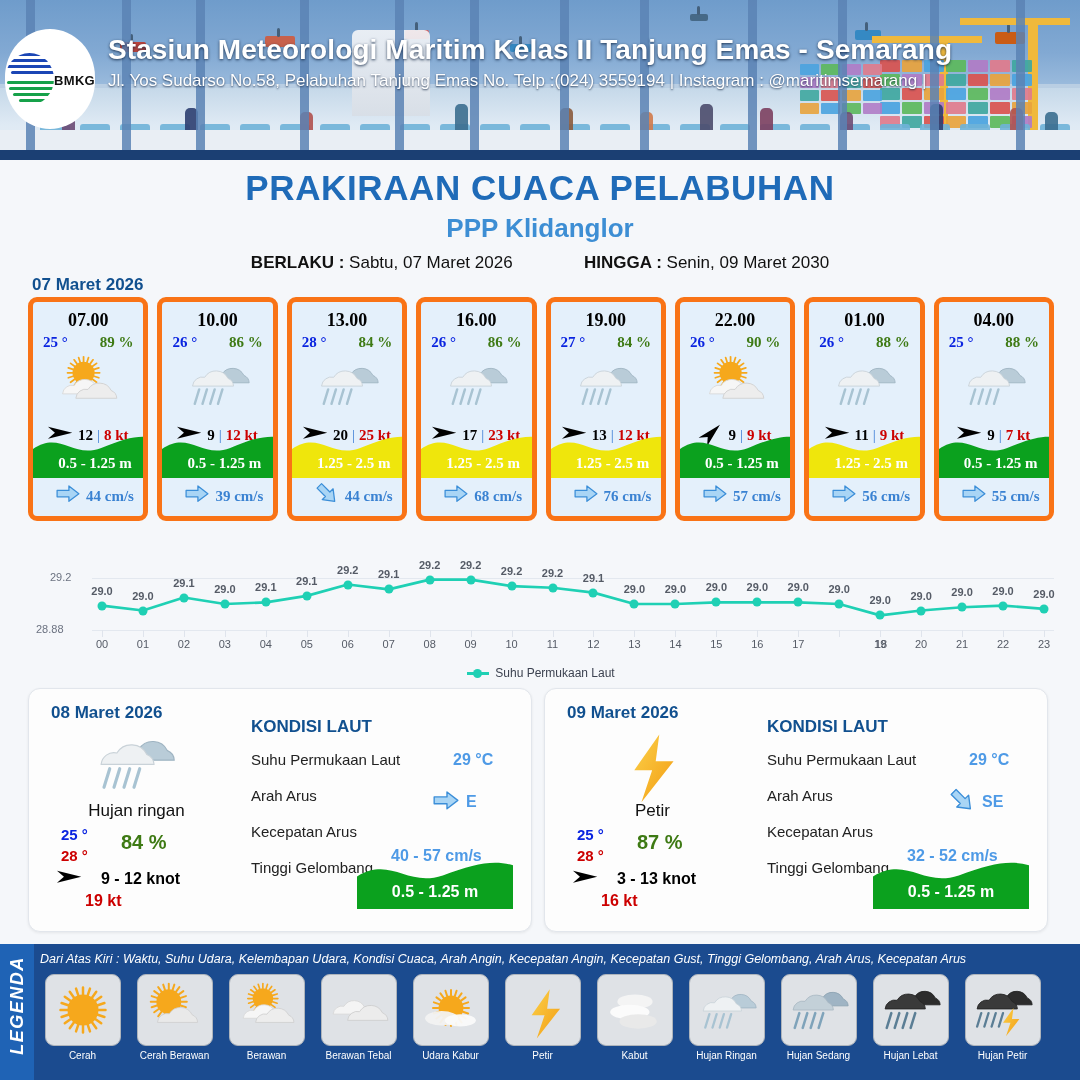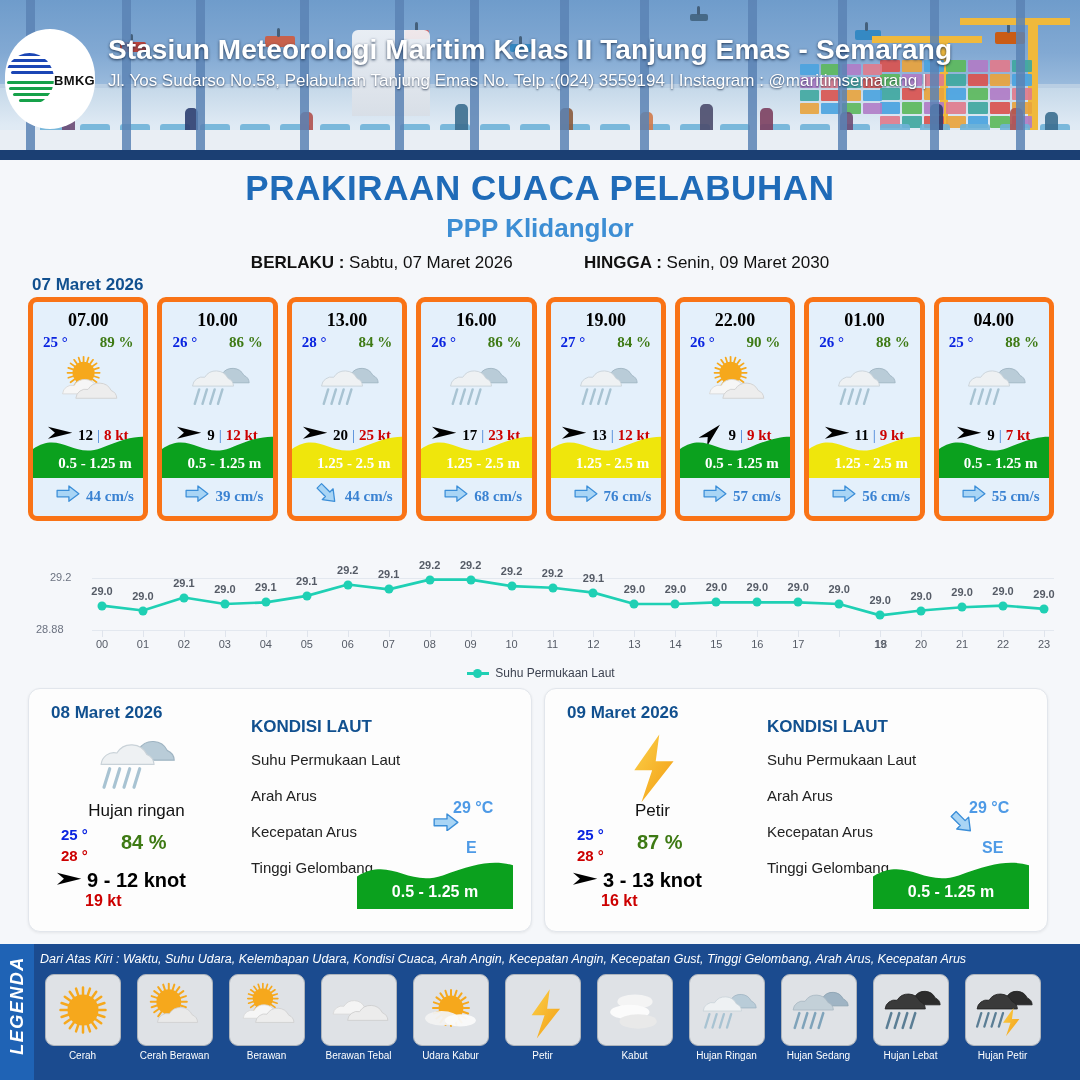--- a/index.html
+++ b/index.html
@@ -106,26 +106,26 @@
      border:1px solid #e2e6ec; border-radius:12px; box-shadow:0 1px 3px rgba(0,0,0,.07); }
   #panel1 { left:28px; } #panel2 { left:544px; }
   .p-date { position:absolute; left:22px; top:14px; font-size:17px; font-weight:bold; color:#11508f; }
   .p-icon { position:absolute; left:40px; top:32px; width:130px; height:84px;
      display:flex; align-items:center; justify-content:center; }
   .p-cond { position:absolute; left:0; top:112px; width:215px; text-align:center;
      font-size:17px; color:#111; }
   .p-temps { position:absolute; left:32px; top:135px; font-size:15px; font-weight:bold; line-height:21px; }
   .p-tmin { color:#0a24e0; } .p-tmax { color:#cc0000; }
   .p-hum { position:absolute; left:92px; top:142px; font-size:20px; font-weight:bold; color:#3e7a14; }
-  .p-wind { position:absolute; left:28px; top:180px; display:flex; align-items:center; gap:4px;
-     font-size:20px; font-weight:bold; color:#000;text-align:center; }
+  .p-wind { position:absolute; left:28px; top:180px; display:flex; align-items:center; gap:18px;
+     font-size:16px; font-weight:bold; color:#000;text-align:center; }
   .p-gust { position:absolute; left:56px; top:203px; font-size:16px; font-weight:bold; color:#cc0000; }
   .p-sea-title { position:absolute; left:222px; top:28px; font-size:17px; font-weight:bold; color:#11508f; }
   .p-r { position:absolute; font-size:15px; color:#222; }
-  .p-v { position:absolute; font-size:16px; font-weight:bold; color:#4e9ae6;margin-top:48px; }
+  .p-v { position:absolute; font-size:16px; font-weight:bold; color:#4e9ae6; }
   .p-wave { position:absolute; right:18px; bottom:22px; width:156px; height:56px; }
   .p-wave-txt { position:absolute; right:18px; bottom:30px; width:156px; text-align:center;
      font-size:16px; font-weight:bold; color:#fff; }
 
   
   #legend { position:absolute; left:0; top:944px; width:1080px; height:136px; background:#1b4b8f; }
   #legenda-tab { position:absolute; left:0; top:0; width:34px; height:136px; background:#1f63b5; }
   #legenda-txt { position:absolute; left:-51px; top:51px; width:136px; text-align:center;
      font-size:18px; font-weight:bold; font-style:italic; color:#fff; letter-spacing:1.5px;
      transform:rotate(-90deg); }

